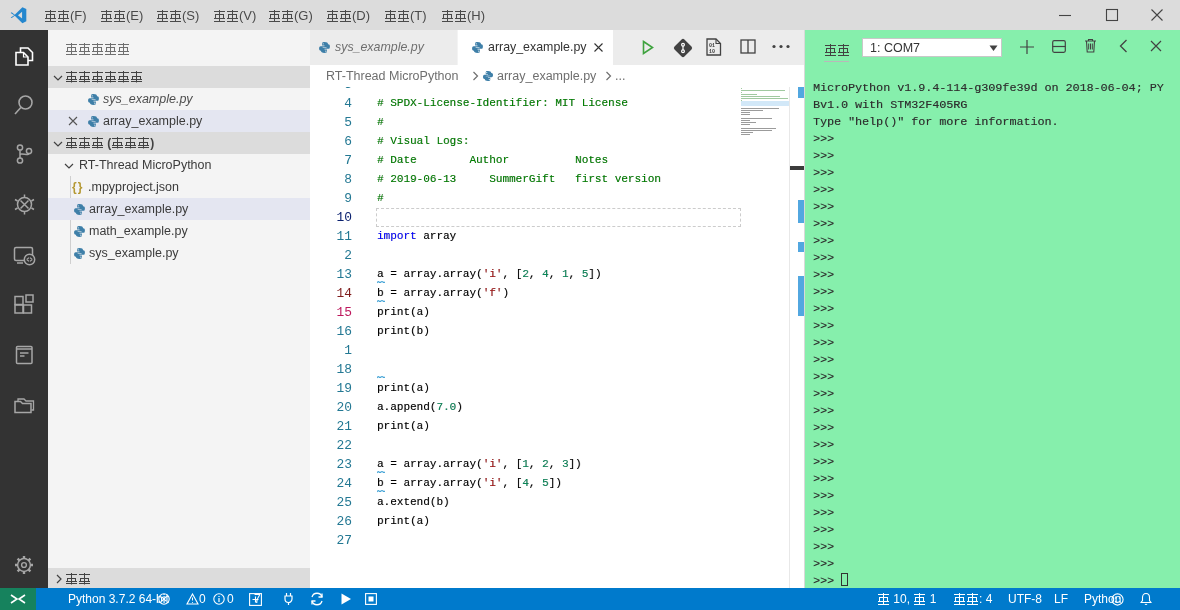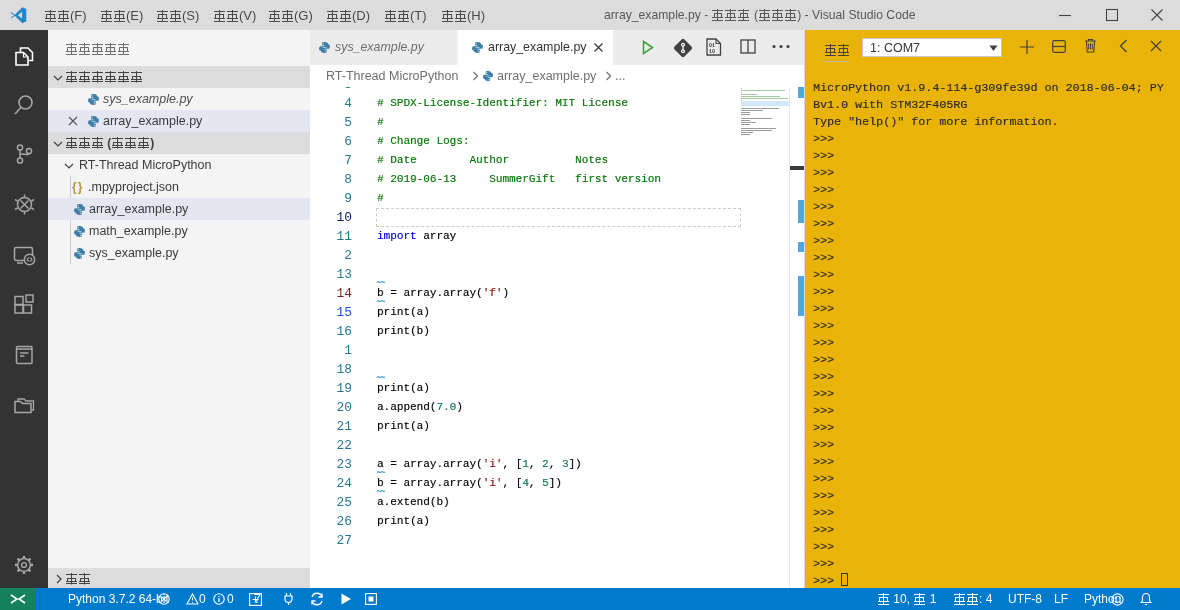--- a/index.html
+++ b/index.html
@@ -41,42 +41,41 @@
 
 #editor { position:absolute; left:310px; top:30px; width:494px; height:558px; background:#fff; }
 #tabs { position:absolute; left:0; top:0; width:494px; height:35px; background:#ececec; }
 .tab { position:absolute; top:0; height:35px; font-size:12.4px; }
 #crumbs { position:absolute; left:0; top:35px; width:494px; height:22px; background:#fff; color:#6f6f6f; font-size:12.5px; line-height:22px; }
 #codearea { position:absolute; left:0; top:57px; width:494px; height:501px; background:#fff; overflow:hidden; }
 .cl { position:absolute; left:67px; height:19px; line-height:19px; font-family:"Liberation Mono", monospace; font-size:11px; white-space:pre; color:#000; text-shadow:0.4px 0 0 rgba(0,0,0,0.35); }
 .ln { position:absolute; left:0px; width:42px; height:19px; line-height:19px; font-family:"Liberation Mono", monospace; font-size:12.9px; text-align:right; }
 .sq { position:absolute; }
 
-#panel { position:absolute; left:804px; top:30px; width:376px; height:558px; background:#eab308; border-left:1px solid #d9d9d9; }
+#panel { position:absolute; left:804px; top:30px; width:376px; height:558px; background:#86efac; border-left:1px solid #d9d9d9; }
 .tl { position:absolute; left:8px; height:17px; line-height:17px; font-family:"Liberation Mono", monospace; font-size:11.7px; color:#2e2e2e; white-space:pre; text-shadow:0.4px 0 0 rgba(40,40,40,0.4); }
 .cur { display:inline-block; width:7px; height:13px; border:1px solid #333; vertical-align:-2px; }
 
 #status { position:absolute; left:0; top:588px; width:1180px; height:22px; background:#007acc; color:#fff; font-size:12px; line-height:22px; }
 #status .it { position:absolute; top:0;margin-left:25px; }
 </style></head>
 <body>
 
 <div id="titlebar">
   <svg class="abs" style="left:10px;top:6px" width="17" height="18" viewBox="0 0 100 100">
     <path fill="#2487ce" d="M96 15 L73 4 L28 48 L10 34 L4 38 L25 51 L4 64 L10 68 L28 54 L73 98 L96 87 Z M71 31 L71 71 L47 51 Z"></path>
   </svg>
   <span class="menu" style="left:44px"><i class="z"></i><i class="z"></i>(F)</span>
   <span class="menu" style="left:100px"><i class="z"></i><i class="z"></i>(E)</span>
   <span class="menu" style="left:156px"><i class="z"></i><i class="z"></i>(S)</span>
   <span class="menu" style="left:213px"><i class="z"></i><i class="z"></i>(V)</span>
   <span class="menu" style="left:268px"><i class="z"></i><i class="z"></i>(G)</span>
   <span class="menu" style="left:326px"><i class="z"></i><i class="z"></i>(D)</span>
   <span class="menu" style="left:384px"><i class="z"></i><i class="z"></i>(T)</span>
   <span class="menu" style="left:441px"><i class="z"></i><i class="z"></i>(H)</span>
-  <span class="menu" style="left:604px;color:#585858;font-size:12.2px">array_example.py - <i class="z"></i><i class="z"></i><i class="z"></i> (<i class="z"></i><i class="z"></i><i class="z"></i>) - Visual Studio Code</span>
 
   <svg class="abs" style="left:1058px;top:8px" width="14" height="14" viewBox="0 0 14 14">
       <path d="M1 7.5 H13" stroke="#444" stroke-width="1.1" fill="none"></path>
     </svg>
   <svg class="abs" style="left:1105px;top:8px" width="14" height="14" viewBox="0 0 14 14">
       <rect x="1.5" y="1.5" width="11" height="11" stroke="#444" stroke-width="1.1" fill="none"></rect>
     </svg>
   <svg class="abs" style="left:1150px;top:8px" width="14" height="14" viewBox="0 0 14 14">
       <path d="M1.5 1.5 L12.5 12.5 M12.5 1.5 L1.5 12.5" stroke="#444" stroke-width="1.1" fill="none"></path>
     </svg>
@@ -298,43 +297,44 @@
 <div class="ln" style="top:26px;color:#237893">5</div>
 <div class="ln" style="top:45px;color:#237893">6</div>
 <div class="ln" style="top:64px;color:#237893">7</div>
 <div class="ln" style="top:83px;color:#237893">8</div>
 <div class="ln" style="top:102px;color:#237893">9</div>
 <div class="ln" style="top:121px;color:#0b216f">10</div>
 <div class="ln" style="top:140px;color:#237893">11</div>
 <div class="ln" style="top:159px;color:#237893">2</div>
 <div class="ln" style="top:178px;color:#237893">13</div>
 <div class="ln" style="top:197px;color:#7f1d1d">14</div>
-<div class="ln" style="top:216px;color:#1d4ed8">15</div>
+<div class="ln" style="top:216px;color:#be185d">15</div>
 <div class="ln" style="top:235px;color:#237893">16</div>
 <div class="ln" style="top:254px;color:#237893">1</div>
 <div class="ln" style="top:273px;color:#237893">18</div>
 <div class="ln" style="top:292px;color:#237893">19</div>
 <div class="ln" style="top:311px;color:#237893">20</div>
 <div class="ln" style="top:330px;color:#237893">21</div>
 <div class="ln" style="top:349px;color:#237893">22</div>
 <div class="ln" style="top:368px;color:#237893">23</div>
 <div class="ln" style="top:387px;color:#237893">24</div>
 <div class="ln" style="top:406px;color:#237893">25</div>
 <div class="ln" style="top:425px;color:#237893">26</div>
 <div class="ln" style="top:444px;color:#237893">27</div>
 <div class="cl" style="top:-12px"><c style="color:#008000">#</c></div>
 <div class="cl" style="top:7px"><c style="color:#008000"># SPDX-License-Identifier: MIT License</c></div>
 <div class="cl" style="top:26px"><c style="color:#008000">#</c></div>
-<div class="cl" style="top:45px"><c style="color:#008000"># Change Logs:</c></div>
+<div class="cl" style="top:45px"><c style="color:#008000"># Visual Logs:</c></div>
 <div class="cl" style="top:64px"><c style="color:#008000"># Date        Author          Notes</c></div>
 <div class="cl" style="top:83px"><c style="color:#008000"># 2019-06-13     SummerGift   first version</c></div>
 <div class="cl" style="top:102px"><c style="color:#008000">#</c></div>
 <div class="cl" style="top:121px"></div>
 <div class="cl" style="top:140px"><c style="color:#0000ff">import</c> array</div>
 <div class="cl" style="top:159px"></div>
+<div class="cl" style="top:178px">a = array.array(<c style="color:#a31515">'i'</c>, [<c style="color:#098658">2</c>, <c style="color:#098658">4</c>, <c style="color:#098658">1</c>, <c style="color:#098658">5</c>])</div>
 <div class="cl" style="top:197px">b = array.array(<c style="color:#a31515">'f'</c>)</div>
 <div class="cl" style="top:216px">print(a)</div>
 <div class="cl" style="top:235px">print(b)</div>
 <div class="cl" style="top:254px"></div>
 <div class="cl" style="top:292px">print(a)</div>
 <div class="cl" style="top:311px">a.append(<c style="color:#098658">7.0</c>)</div>
 <div class="cl" style="top:330px">print(a)</div>
 <div class="cl" style="top:349px"></div>
 <div class="cl" style="top:368px">a = array.array(<c style="color:#a31515">'i'</c>, [<c style="color:#098658">1</c>, <c style="color:#098658">2</c>, <c style="color:#098658">3</c>])</div>
 <div class="cl" style="top:387px">b = array.array(<c style="color:#a31515">'i'</c>, [<c style="color:#098658">4</c>, <c style="color:#098658">5</c>])</div>

